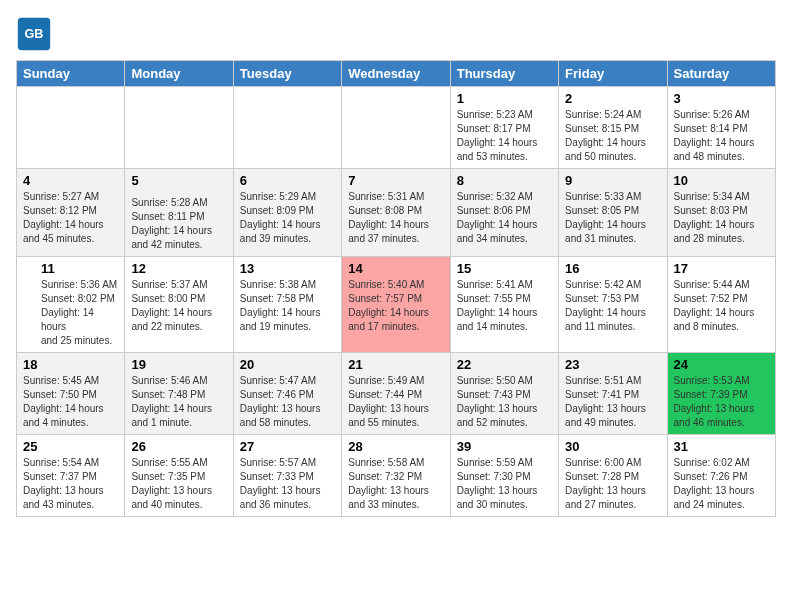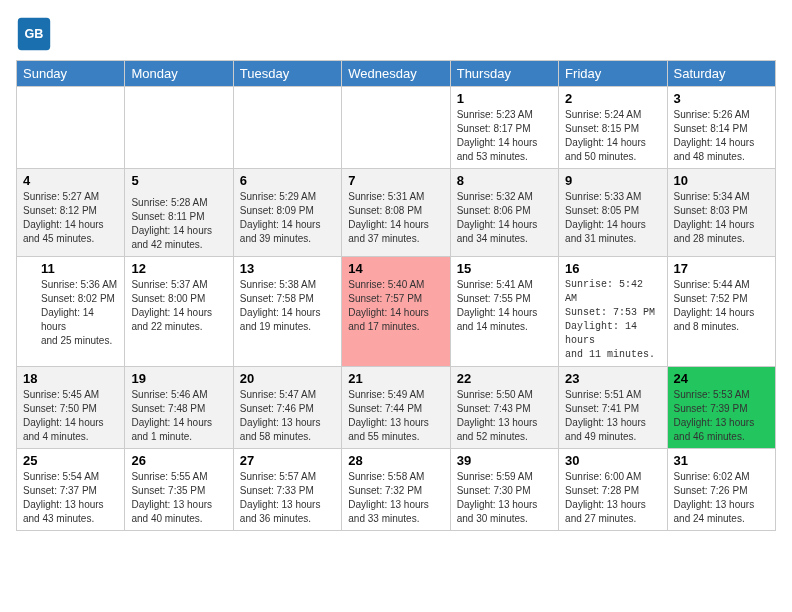--- a/index.html
+++ b/index.html
@@ -42,21 +42,21 @@
       width: 100%;
       border-collapse: collapse;
       font-size: 11px;
     }
     .calendar-table th {
       background-color: #3a7fc1;
       color: white;
       text-align: left;
       padding: 5px 6px;
       font-size: 13px;
-      font-weight: 400;
+      font-weight: 700;
       border: 1px solid #ccc;
     }
     .calendar-table td {
       border: 1px solid #ccc;
       vertical-align: top;
       padding: 4px 6px;
       width: calc(100% / 7);
       min-height: 80px;
       background: #fff;
     }
@@ -225,21 +225,21 @@
         </td>
         <td style="background-color: rgb(255, 255, 255);">
           <span class="day-number">15</span>
           <div class="day-info" style="white-space: pre-line;">Sunrise: 5:41 AM
 Sunset: 7:55 PM
 Daylight: 14 hours
 and 14 minutes.</div>
         </td>
         <td style="background-color: rgb(255, 255, 255);">
           <span class="day-number">16</span>
-          <div class="day-info" style="white-space: pre-line; font-family: Liberation Mono, monospace;">Sunrise: 5:42 AM
+          <div class="day-info" style="white-space: pre-line;">Sunrise: 5:42 AM
 Sunset: 7:53 PM
 Daylight: 14 hours
 and 11 minutes.</div>
         </td>
         <td style="background-color: rgb(255, 255, 255);">
           <span class="day-number">17</span>
           <div class="day-info" style="white-space: pre-line;">Sunrise: 5:44 AM
 Sunset: 7:52 PM
 Daylight: 14 hours
 and 8 minutes.</div>

